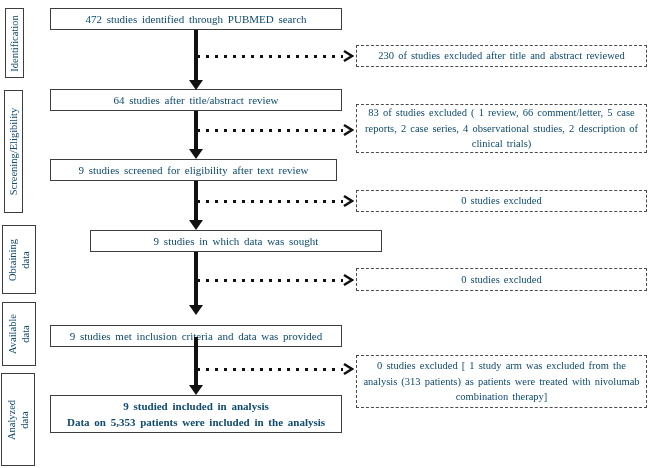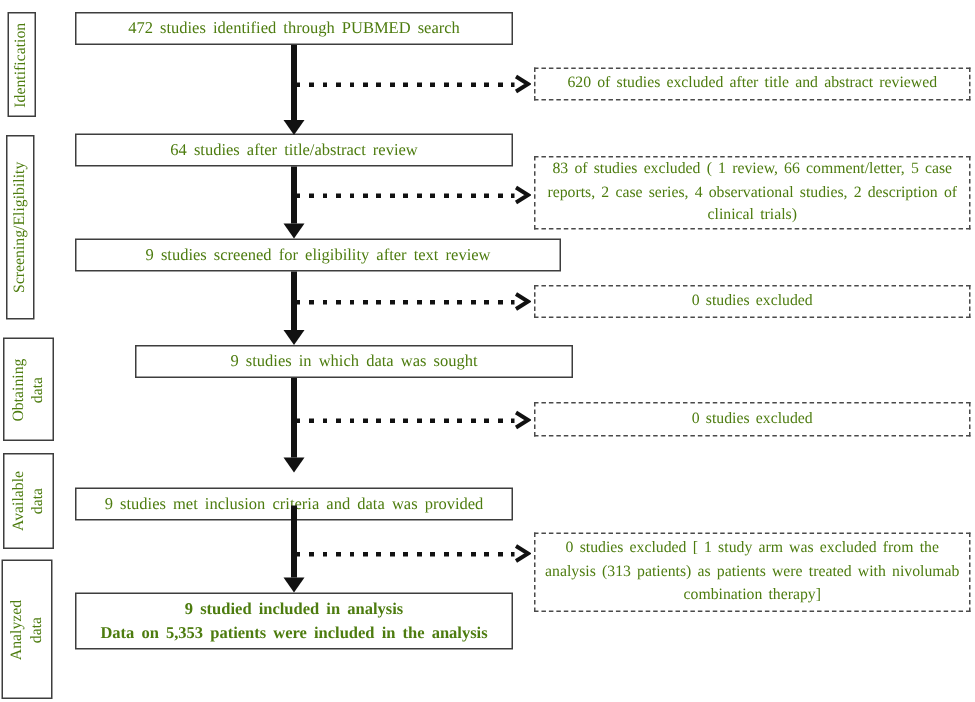--- a/index.html
+++ b/index.html
@@ -2,21 +2,21 @@
 <html><head>
 <meta charset="utf-8">
 <style>
   html, body { margin: 0; padding: 0; background: #ffffff; }
   .stage {
     position: relative;
     width: 650px;
     height: 468px;
     background: #ffffff;
     font-family: "Liberation Serif", "DejaVu Serif", serif;
-    color: #4d7c0f;
+    color: #0c4a6e;
     overflow: hidden;
   }
   .box {
     position: absolute;
     border: 1.5px solid #3d3d3d;
     background: #ffffff;
     display: flex;
     align-items: center;
     justify-content: center;
     text-align: center;
@@ -75,36 +75,36 @@
     <span class="rot">Analyzed
 data</span>
   </div>
 
   <div class="box main" style="left:50px; top:8px; width:292px; height:22px;">
     <span>472 studies identified through PUBMED search</span>
   </div>
   <div class="box main" style="left:50px; top:89px; width:292px; height:22px;">
     <span>64 studies after title/abstract review</span>
   </div>
-  <div class="box main" style="left:50px; top:159px; width:324px; height:22px;">
+  <div class="box main" style="left:50px; top:159px; width:287px; height:22px;">
     <span>9 studies screened for eligibility after text review</span>
   </div>
   <div class="box main" style="left:50px; top:230px; width:292px; height:22px;margin-left:40px;">
     <span>9 studies in which data was sought</span>
   </div>
   <div class="box main" style="left:50px; top:315px; width:292px; height:22px;margin-top:10px;">
     <span>9 studies met inclusion criteria and data was provided</span>
   </div>
   <div class="box main two-line" style="left:50px; top:395px; width:292px; height:38px;">
     <span>9 studied included in analysis</span>
     <span>Data on 5,353 patients were included in the analysis</span>
   </div>
 
   <div class="box dashed" style="left:356px; top:45px; width:291px; height:22px;">
-    <span>620 of studies excluded after title and abstract reviewed</span>
+    <span>230 of studies excluded after title and abstract reviewed</span>
   </div>
   <div class="box dashed" style="left:356px; top:104px; width:291px; height:49px;">
     <span>83 of studies excluded ( 1 review, 66 comment/letter, 5 case reports, 2 case series, 4 observational studies, 2 description of clinical trials)</span>
   </div>
   <div class="box dashed" style="left:356px; top:190px; width:291px; height:22px;">
     <span>0 studies excluded</span>
   </div>
   <div class="box dashed" style="left:356px; top:268px; width:291px; height:23px;">
     <span>0 studies excluded</span>
   </div>

